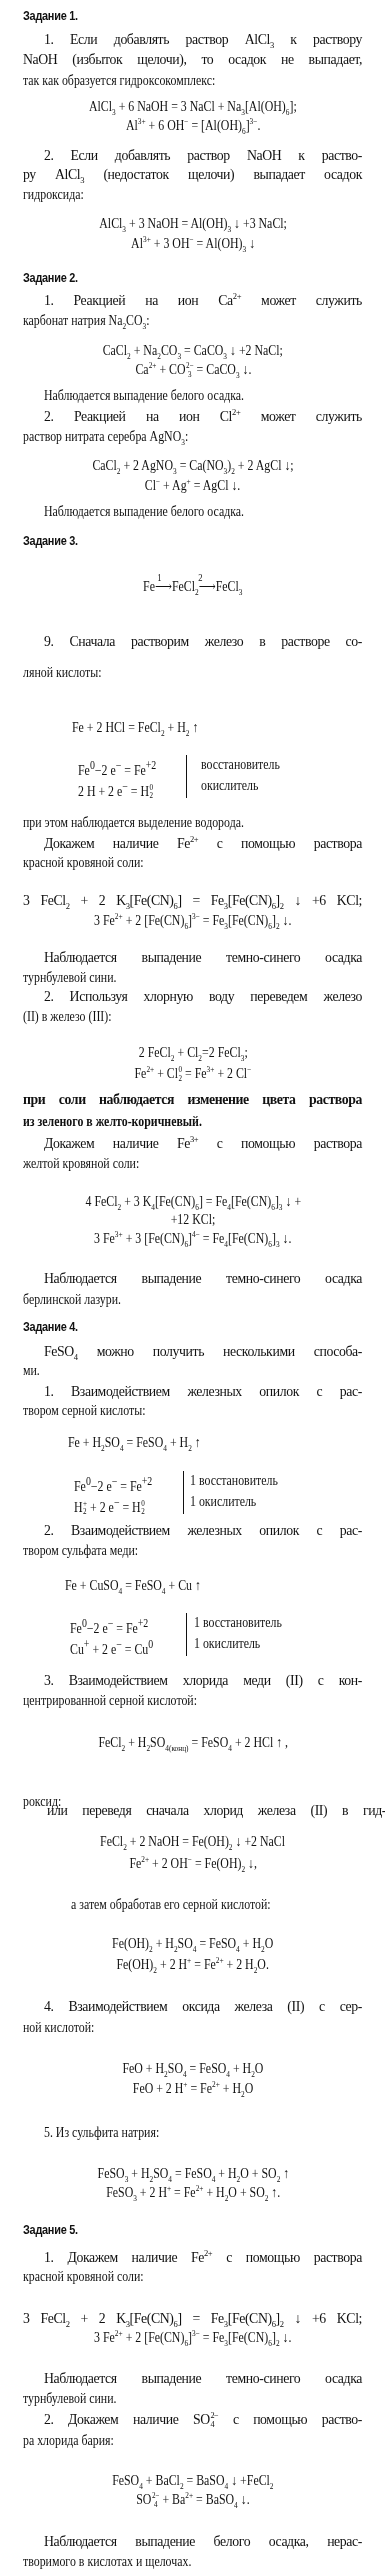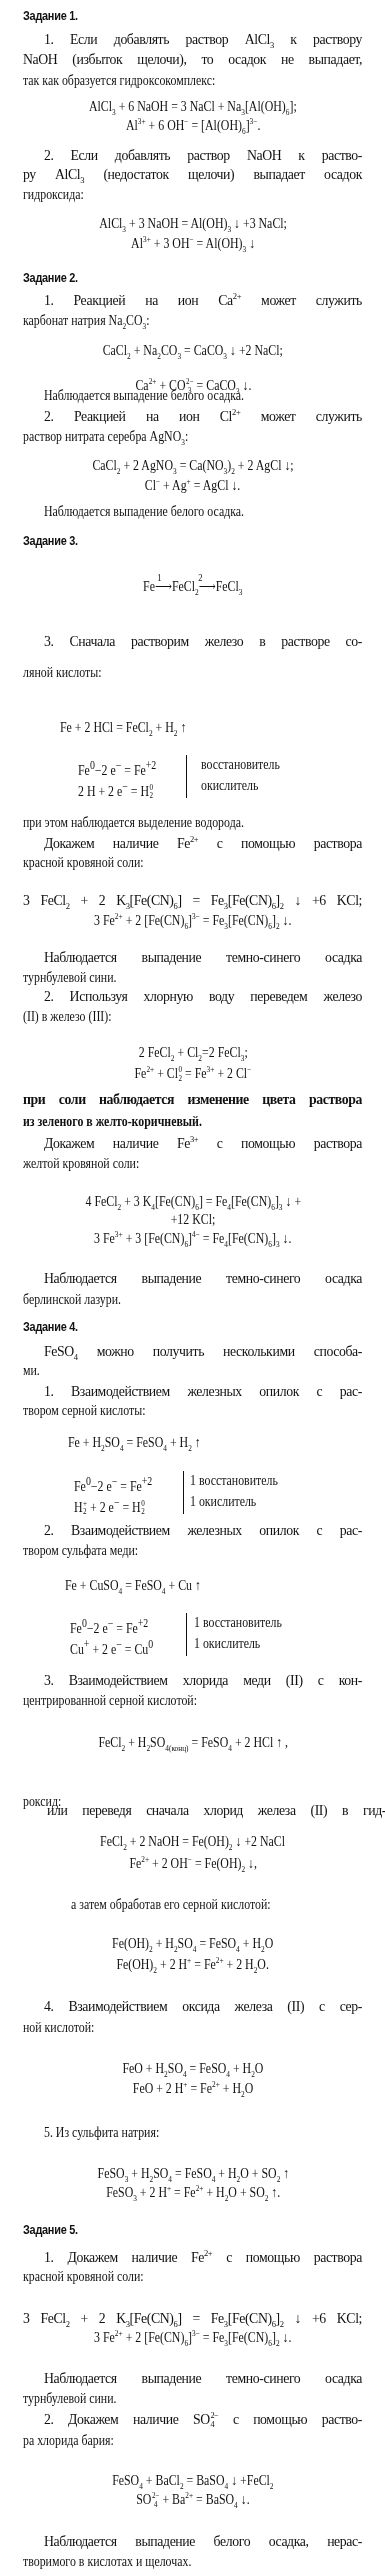--- a/index.html
+++ b/index.html
@@ -35,34 +35,34 @@
     <div class="ln c" style="top: 118px;"><span class="" style="display: inline-block; transform: scaleX(0.86); transform-origin: center center;">Al<sup>3+</sup> + 6 OH<sup>−</sup> = [Al(OH)<sub>6</sub>]<sup>3−</sup>.</span></div>
     <div class="ln indj" style="top: 148px; letter-spacing: -0.4px;">2. Если добавлять раствор NaOH к раство-</div>
     <div class="ln j" style="top: 167px; letter-spacing: -0.4px;">ру AlCl<sub>3</sub> (недостаток щелочи) выпадает осадок</div>
     <div class="ln jl" style="top: 187px;"><span class="cond">гидроксида:</span></div>
     <div class="ln c" style="top: 216px;"><span class="" style="display: inline-block; transform: scaleX(0.86); transform-origin: center center;">AlCl<sub>3</sub> + 3 NaOH = Al(OH)<sub>3</sub> ↓ +3 NaCl;</span></div>
     <div class="ln c" style="top: 236px;"><span class="" style="display: inline-block; transform: scaleX(0.86); transform-origin: center center;">Al<sup>3+</sup> + 3 OH<sup>−</sup> = Al(OH)<sub>3</sub> ↓</span></div>
     <div class="ln h" style="top: 270px;"><span class="cond">Задание 2.</span></div>
     <div class="ln indj" style="top: 293px; letter-spacing: -0.4px;">1. Реакцией на ион Ca<sup>2+</sup> может служить</div>
     <div class="ln jl" style="top: 313px;"><span class="cond">карбонат натрия Na<sub>2</sub>CO<sub>3</sub>:</span></div>
     <div class="ln c" style="top: 343px;"><span class="" style="display: inline-block; transform: scaleX(0.86); transform-origin: center center;">CaCl<sub>2</sub> + Na<sub>2</sub>CO<sub>3</sub> = CaCO<sub>3</sub> ↓ +2 NaCl;</span></div>
-    <div class="ln c" style="top: 362px; margin-top: 16px;"><span class="" style="display: inline-block; transform: scaleX(0.86); transform-origin: center center;">Ca<sup>2+</sup> + CO<span class="ss">
+    <div class="ln c" style="top: 362px;"><span class="" style="display: inline-block; transform: scaleX(0.86); transform-origin: center center;">Ca<sup>2+</sup> + CO<span class="ss">
           <span>2−</span>
           <span>3</span>
         </span> = CaCO<sub>3</sub> ↓.</span></div>
     <div class="ln ind" style="top: 388px;"><span class="cond">Наблюдается выпадение белого осадка.</span></div>
     <div class="ln indj" style="top: 409px; letter-spacing: -0.4px;">2. Реакцией на ион Cl<sup>2+</sup> может служить</div>
     <div class="ln jl" style="top: 429px;"><span class="cond">раствор нитрата серебра AgNO<sub>3</sub>:</span></div>
     <div class="ln c" style="top: 458px;"><span class="" style="display: inline-block; transform: scaleX(0.86); transform-origin: center center;">CaCl<sub>2</sub> + 2 AgNO<sub>3</sub> = Ca(NO<sub>3</sub>)<sub>2</sub> + 2 AgCl ↓;</span></div>
     <div class="ln c" style="top: 478px;"><span class="" style="display: inline-block; transform: scaleX(0.86); transform-origin: center center;">Cl<sup>−</sup> + Ag<sup>+</sup> = AgCl ↓.</span></div>
     <div class="ln ind" style="top: 504px;"><span class="cond">Наблюдается выпадение белого осадка.</span></div>
     <div class="ln h" style="top: 533px;"><span class="cond">Задание 3.</span></div>
-    <div class="ln indj" style="top: 634px; letter-spacing: -0.4px;">3. Сначала растворим железо в растворе со-</div>
+    <div class="ln indj" style="top: 634px; letter-spacing: -0.4px;">9. Сначала растворим железо в растворе со-</div>
     <div class="ln jl" style="top: 653px; margin-top: 12px;"><span class="cond">ляной кислоты:</span></div>
-    <div class="ln jl" style="top: 720px; left: 60px;"><span class="cond">Fe + 2 HCl = FeCl<sub>2</sub> + H<sub>2</sub> ↑</span></div>
+    <div class="ln jl" style="top: 720px; left: 72px;"><span class="cond">Fe + 2 HCl = FeCl<sub>2</sub> + H<sub>2</sub> ↑</span></div>
     <div class="ln jl" style="top: 815px;"><span class="cond">при этом наблюдается выделение водорода.</span></div>
     <div class="ln indj" style="top: 836px; letter-spacing: -0.4px;">Докажем наличие Fe<sup>2+</sup> с помощью раствора</div>
     <div class="ln jl" style="top: 855px;"><span class="cond">красной кровяной соли:</span></div>
     <div class="ln j" style="top: 893px; letter-spacing: -0.4px;">3 FeCl<sub>2</sub> + 2 K<sub>3</sub>[Fe(CN)<sub>6</sub>] = Fe<sub>3</sub>[Fe(CN)<sub>6</sub>]<sub>2</sub> ↓ +6 KCl;</div>
     <div class="ln c" style="top: 913px;"><span class="" style="display: inline-block; transform: scaleX(0.86); transform-origin: center center;">3 Fe<sup>2+</sup> + 2 [Fe(CN)<sub>6</sub>]<sup>3−</sup> = Fe<sub>3</sub>[Fe(CN)<sub>6</sub>]<sub>2</sub> ↓.</span></div>
     <div class="ln indj" style="top: 950px; letter-spacing: -0.4px;">Наблюдается выпадение темно-синего осадка</div>
     <div class="ln jl" style="top: 970px;"><span class="cond">турнбулевой сини.</span></div>
     <div class="ln indj" style="top: 989px; letter-spacing: -0.4px;">2. Используя хлорную воду переведем железо</div>
     <div class="ln jl" style="top: 1009px;"><span class="cond">(II) в железо (III):</span></div>
     <div class="ln c" style="top: 1045px;"><span class="" style="display: inline-block; transform: scaleX(0.86); transform-origin: center center;">2 FeCl<sub>2</sub> + Cl<sub>2</sub>=2 FeCl<sub>3</sub>;</span></div>

